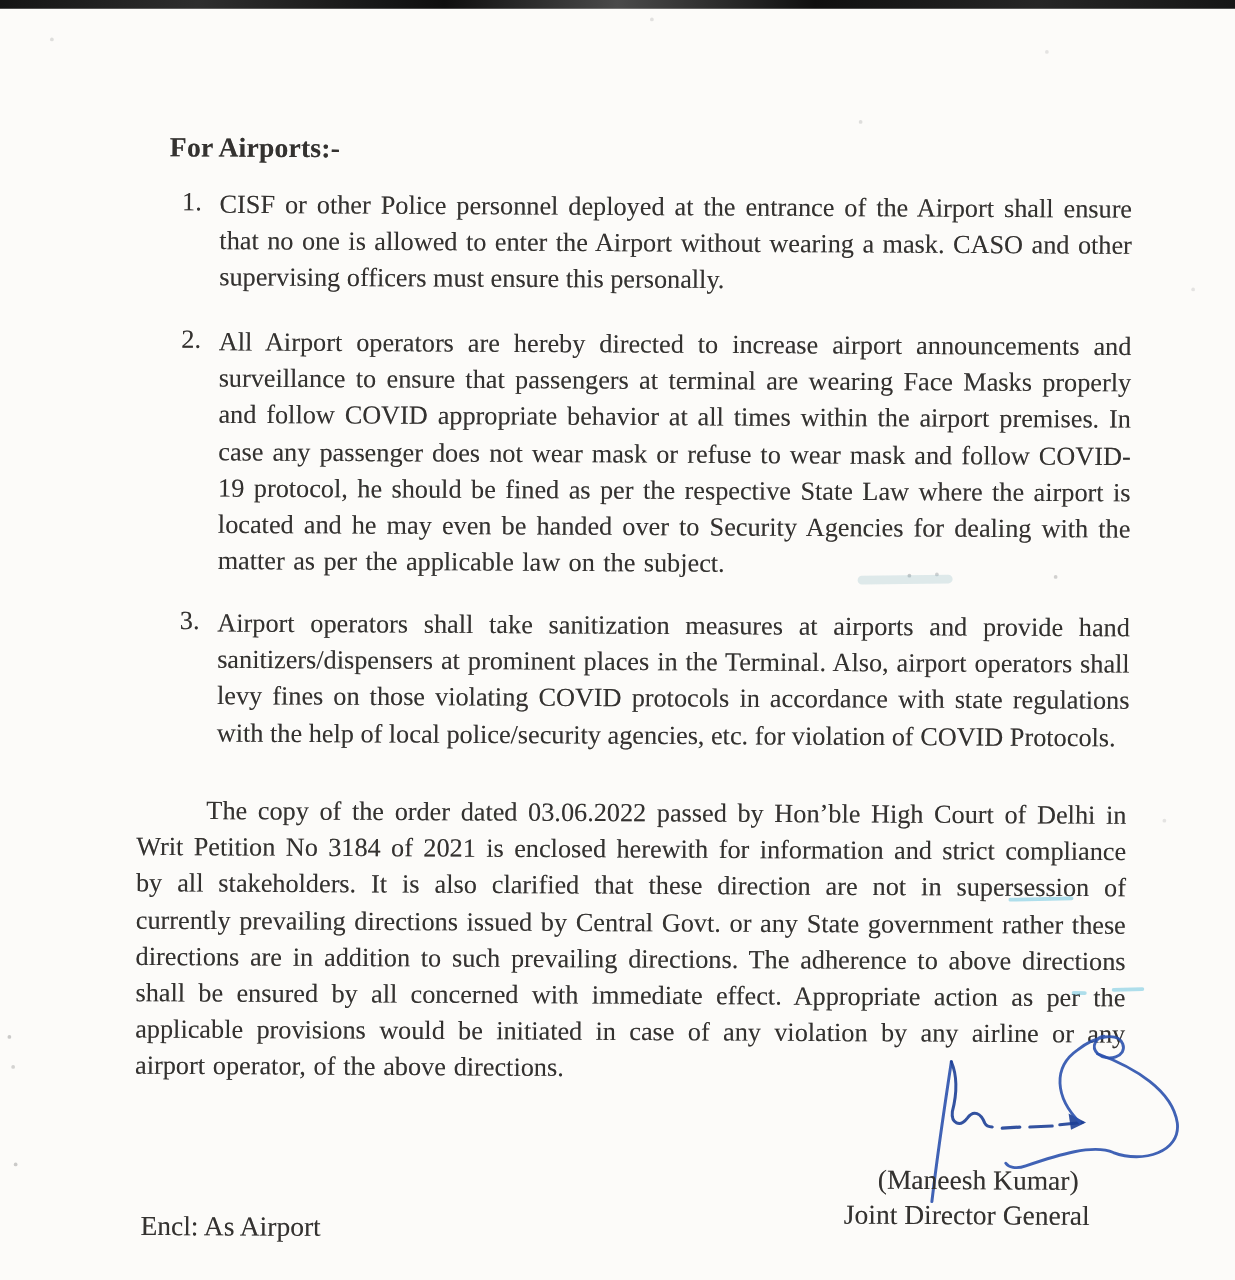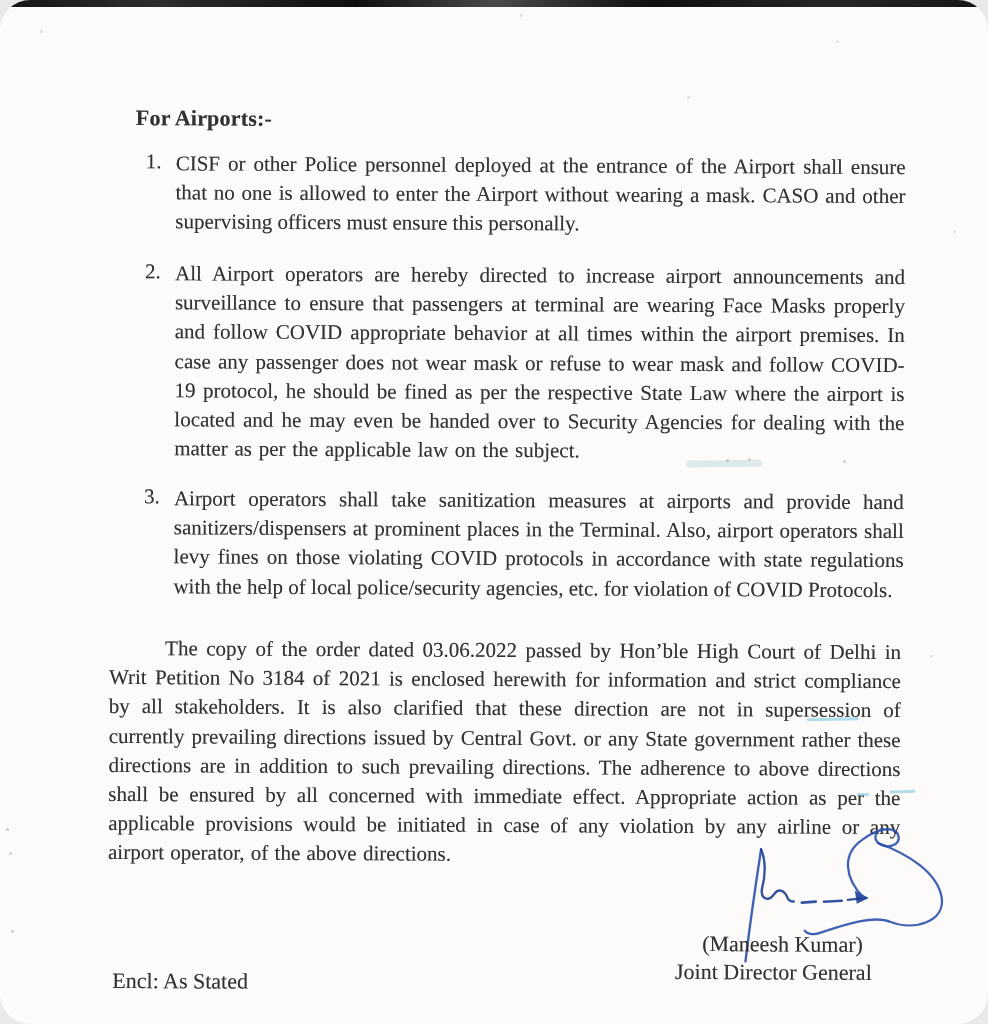--- a/index.html
+++ b/index.html
@@ -3,21 +3,21 @@
 <meta charset="utf-8">
 <style>
   html,body{margin:0;padding:0;}
   body{
     width:988px;height:1024px;overflow:hidden;
     background:#e9e9e9;
     font-family:"Liberation Serif", serif;
   }
   .page{
     position:relative;width:988px;height:1024px;
-    background:#fcfbf9;color:#343230;overflow:hidden;border-radius:30px;
+    background:#fcfbf9;color:#343230;overflow:hidden;
   }
   .topbar{
     position:absolute;top:0;left:0;width:100%;height:7px;
     background:linear-gradient(90deg,#141414 0%,#2e2e2e 16%,#0f0f0f 36%,#4a4a4a 50%,#101010 66%,#262626 84%,#161616 100%);
   }
   .content{
     position:absolute;inset:0;
     transform:rotate(0.3deg);transform-origin:120px 100px;
   }
   .heading{
@@ -131,16 +131,16 @@
       <path d="M 148 84 C 128 64, 126 40, 146 26 C 160 15, 178 11, 182 21 C 186 31, 170 36, 162 29 C 156 23, 161 16, 167 15" stroke="#2b51ad" stroke-width="2.3" stroke-linecap="round" opacity="0.9"></path>
 
       <path d="M 162 29 C 192 40, 222 58, 226 84 C 229 107, 199 117, 175 108 C 159 101, 131 110, 105 119 C 97 122, 91 120, 89 117" stroke="#2b51ad" stroke-width="2.3" stroke-linecap="round" opacity="0.9"></path>
     </svg>
 
     <div class="sig-block">
       <div class="sig-name">(Maneesh Kumar)</div>
       <div class="sig-title">Joint Director General</div>
     </div>
 
-    <div class="encl">Encl: As Stated</div>
+    <div class="encl">Encl: As Airport</div>
 
   </div>
 </div>
 
 </body></html>

